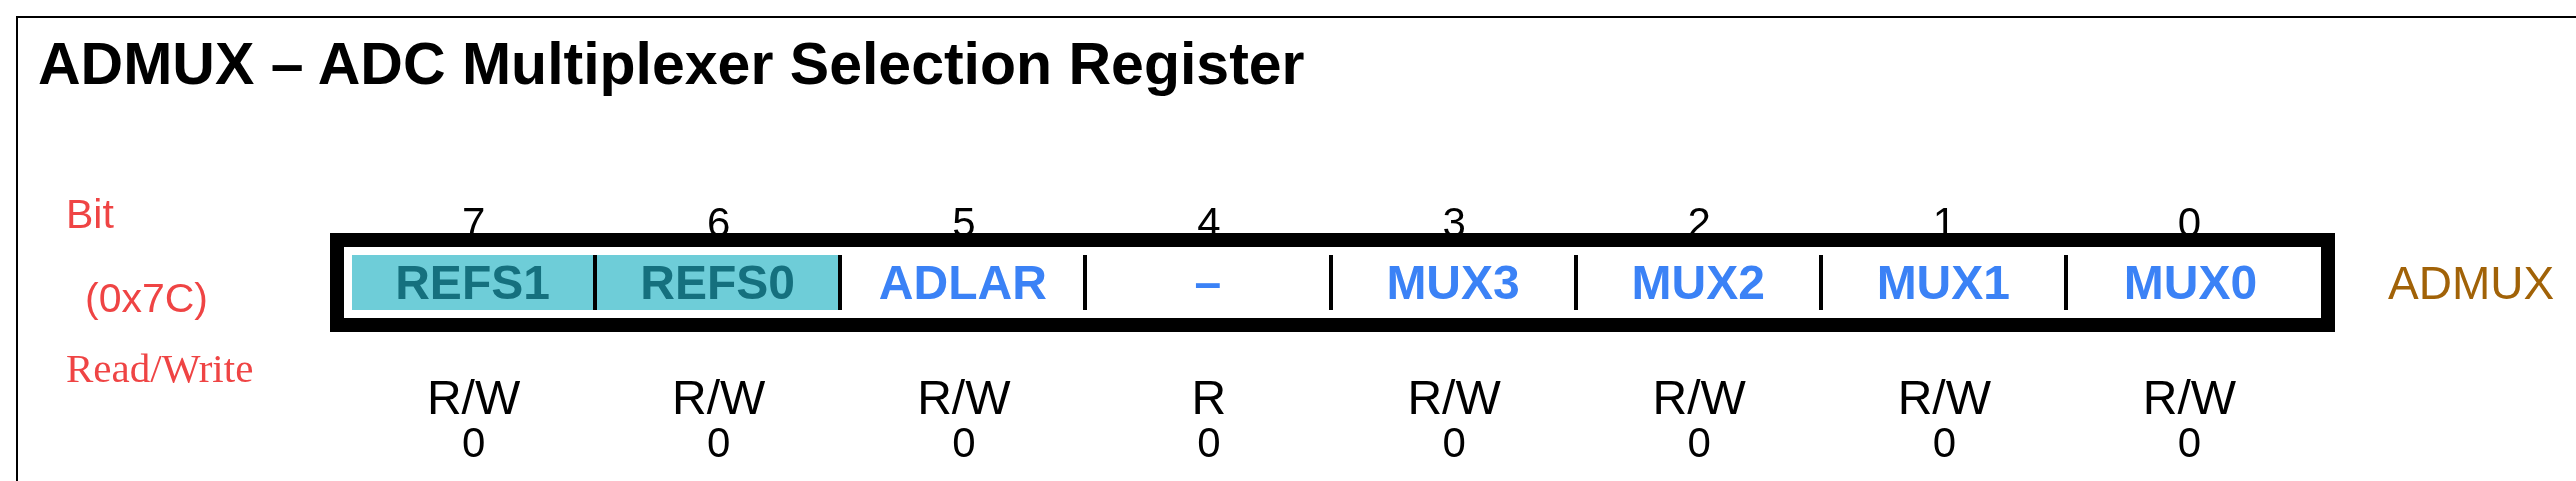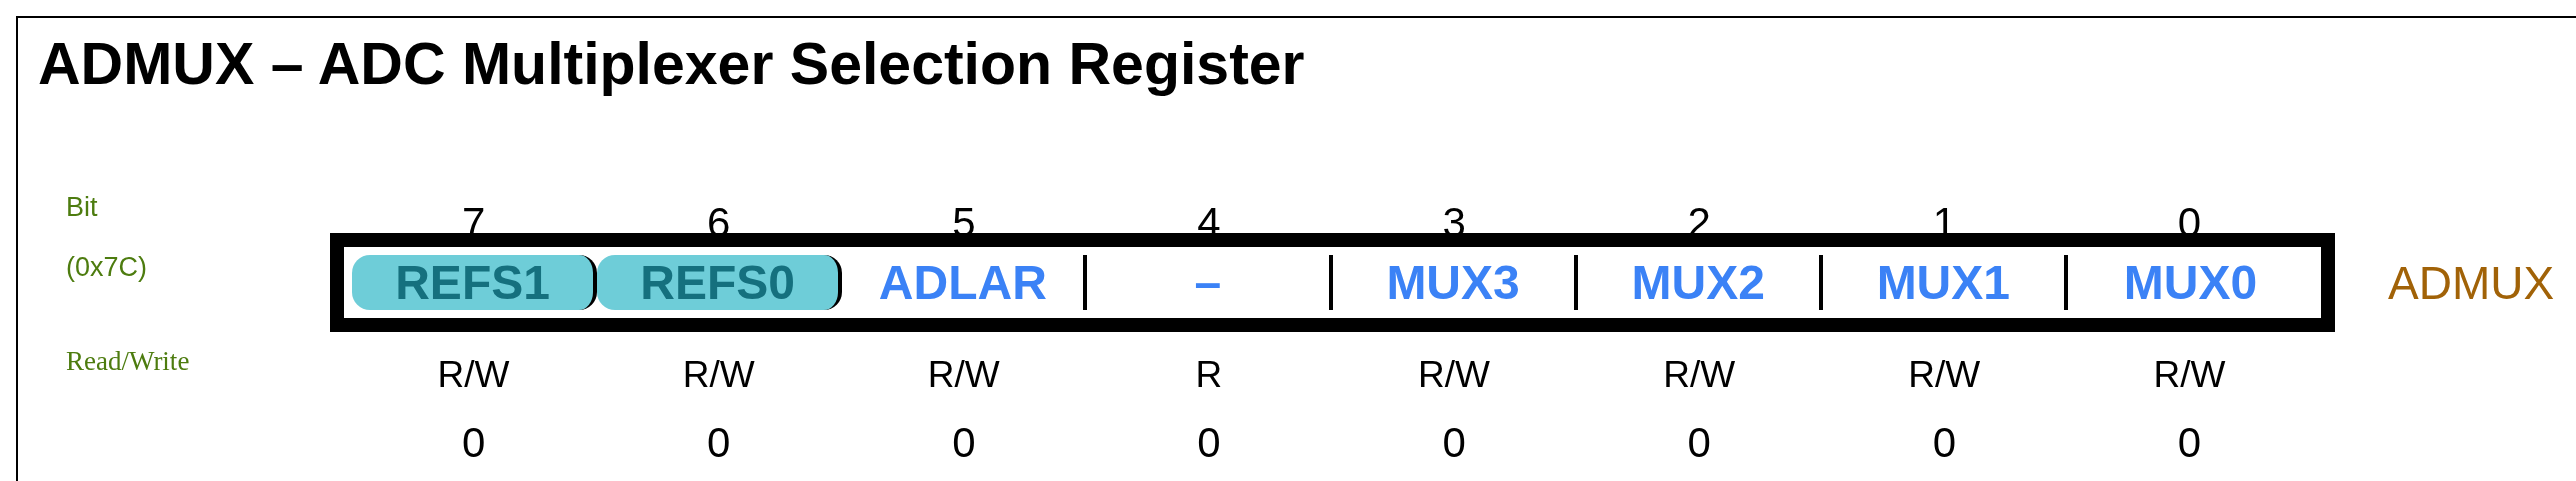--- a/index.html
+++ b/index.html
@@ -22,58 +22,57 @@
     background:var(--bg);
     overflow:hidden;
   }
   .title{
     position:absolute;left:12px;top:3.7px;
     font-size:59px;font-weight:bold;color:#000;
     letter-spacing:0px;white-space:nowrap;
   }
   .row-label{
     position:absolute;left:40px;
-    font-size:27px;color:#4d7c0f;line-height:1;white-space:nowrap;
+    font-size:41px;color:#ef4444;line-height:1;white-space:nowrap;
   }
   .lbl-bit{top:168px;}
-  .lbl-addr{top:228px;}
+  .lbl-addr{top:252px;margin-left:19px;}
   .lbl-rw{top:322px;font-family:Liberation Serif, serif;}
   .lbl-init{top:388px;}
 
   .grid-row{
     position:absolute;left:325px;width:1977px;
     display:grid;grid-template-columns:repeat(8,1fr);
   }
   .grid-row span{
     text-align:center;font-size:42px;line-height:1;color:#000;
   }
   .bit-numbers{top:168px;}
   .rw-row{top:322px;}
-  .rw-row span{font-size:37px;}
+  .rw-row span{font-size:48px;margin-top:18px;}
   .init-row{top:388px;}
 
   .register-box{
     position:absolute;left:312px;top:215px;
     width:2005px;height:99px;
     border:14px solid var(--border-color);
     background:#fff;
     display:grid;grid-template-columns:repeat(8,1fr);
   }
   .cell{
     display:flex;align-items:center;justify-content:center;
     font-size:48px;font-weight:bold;color:#3b82f6;
     background:#fff;
     border-right:4.6px solid var(--border-color);
     overflow:hidden;white-space:nowrap;
   }
   .cell:last-child{border-right:none;}
   .cell.highlight{
     background:var(--highlight-bg);
     color:var(--highlight-text);
-    border-radius:18px;
   }
   .register-name{
     position:absolute;left:2362px;top:215px;height:99px;
     display:flex;align-items:center;
     font-size:46px;font-weight:normal;color:#a16207;white-space:nowrap;
   }
 </style>
 </head>
 <body>
 

